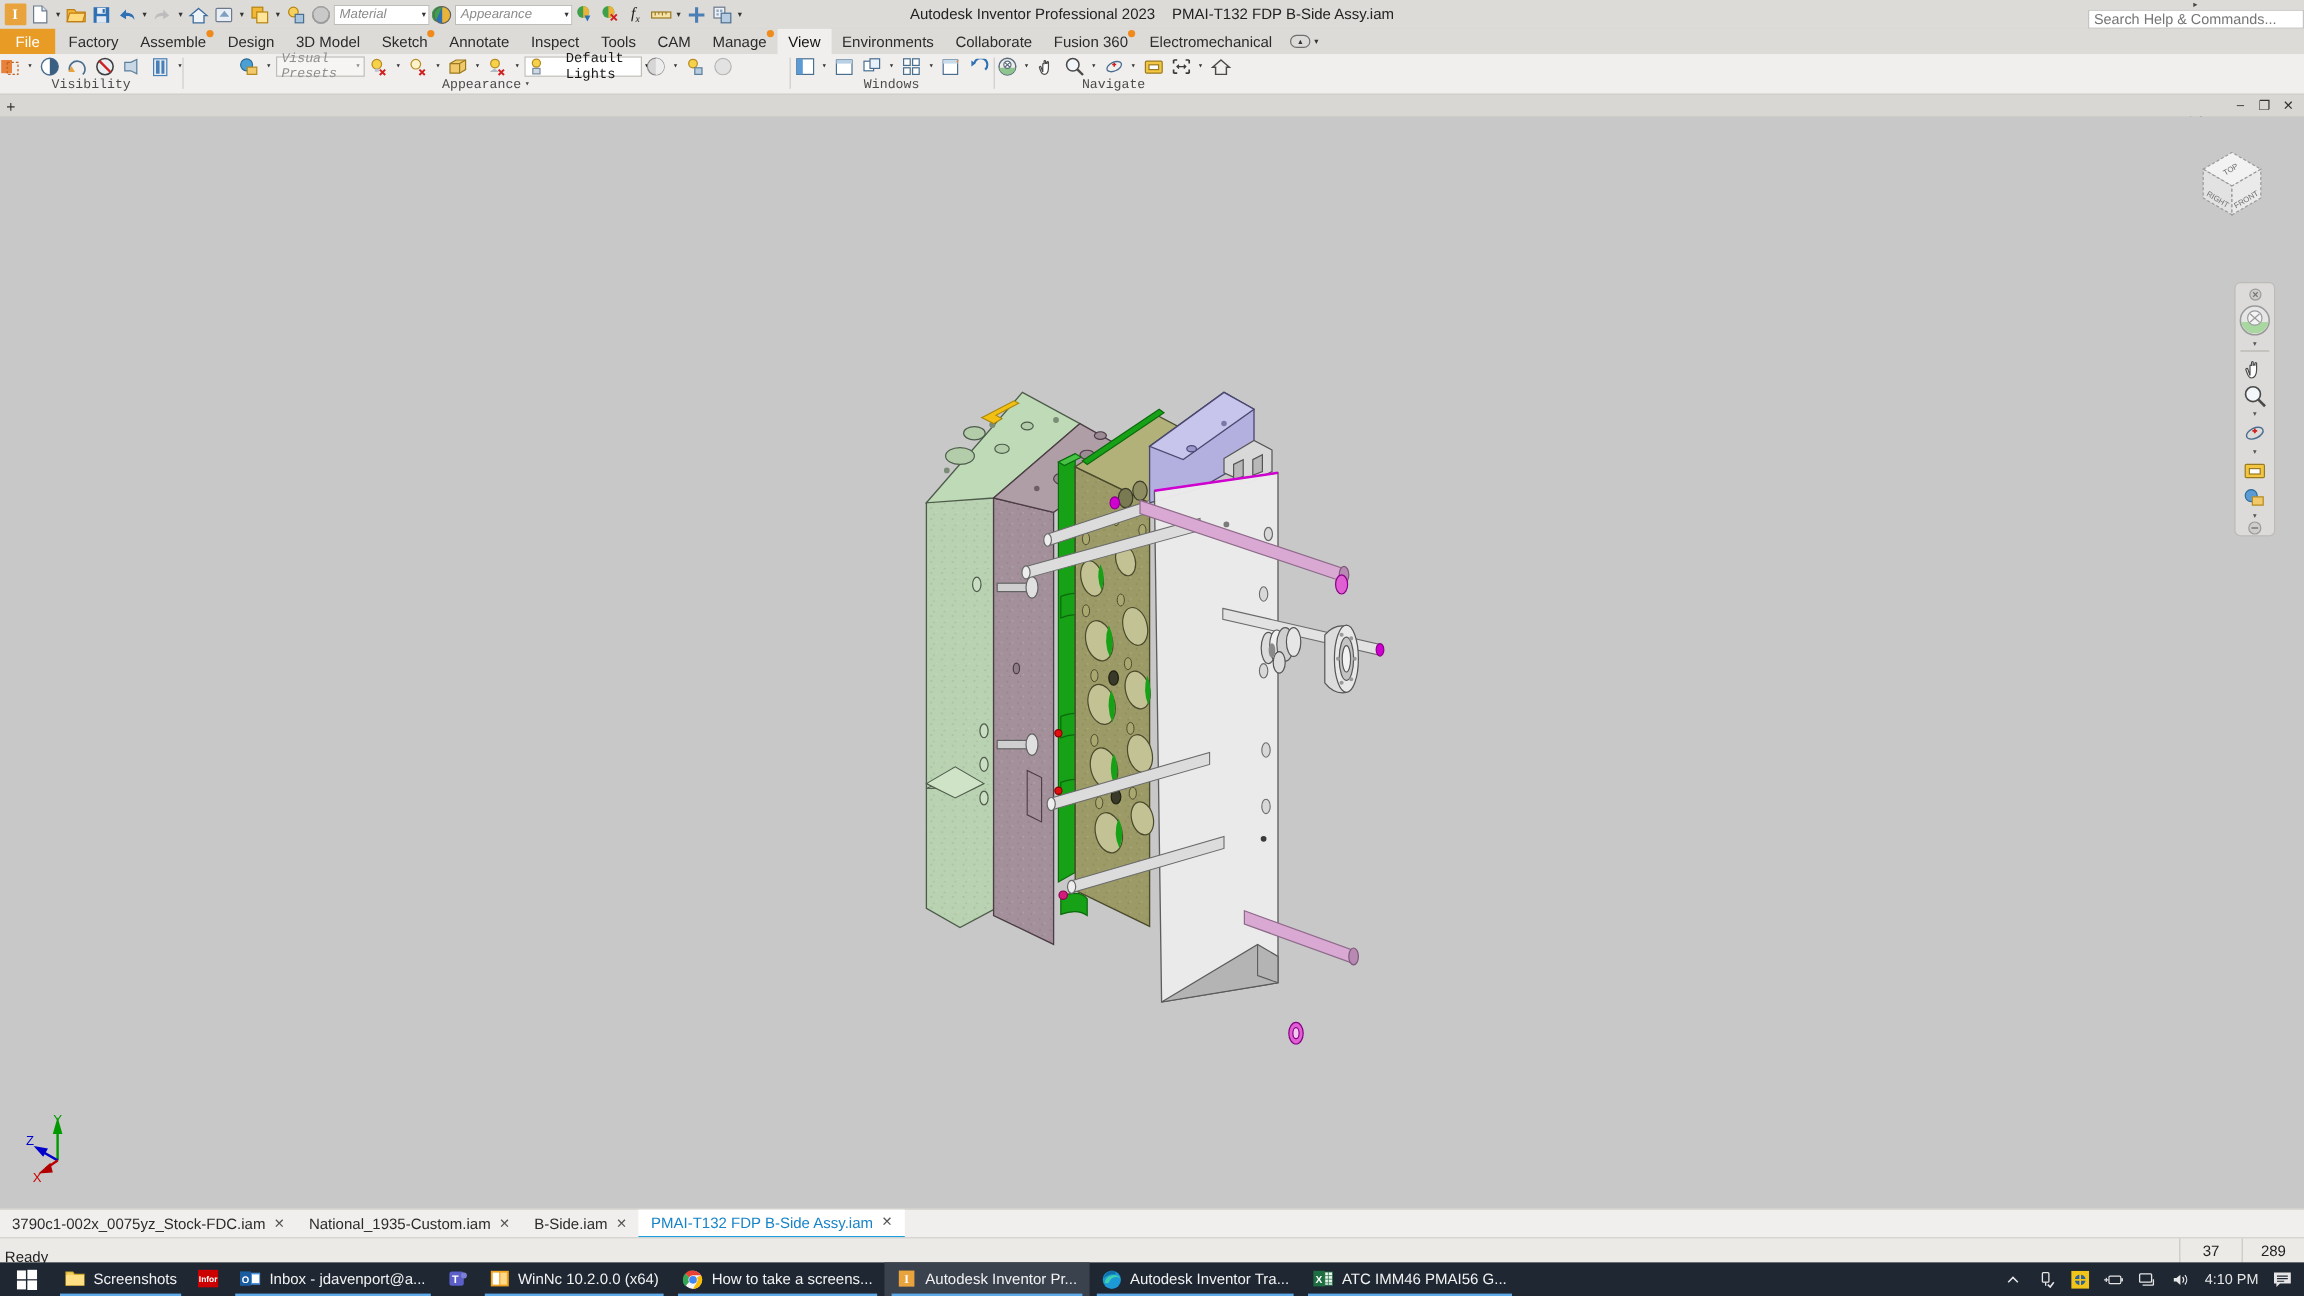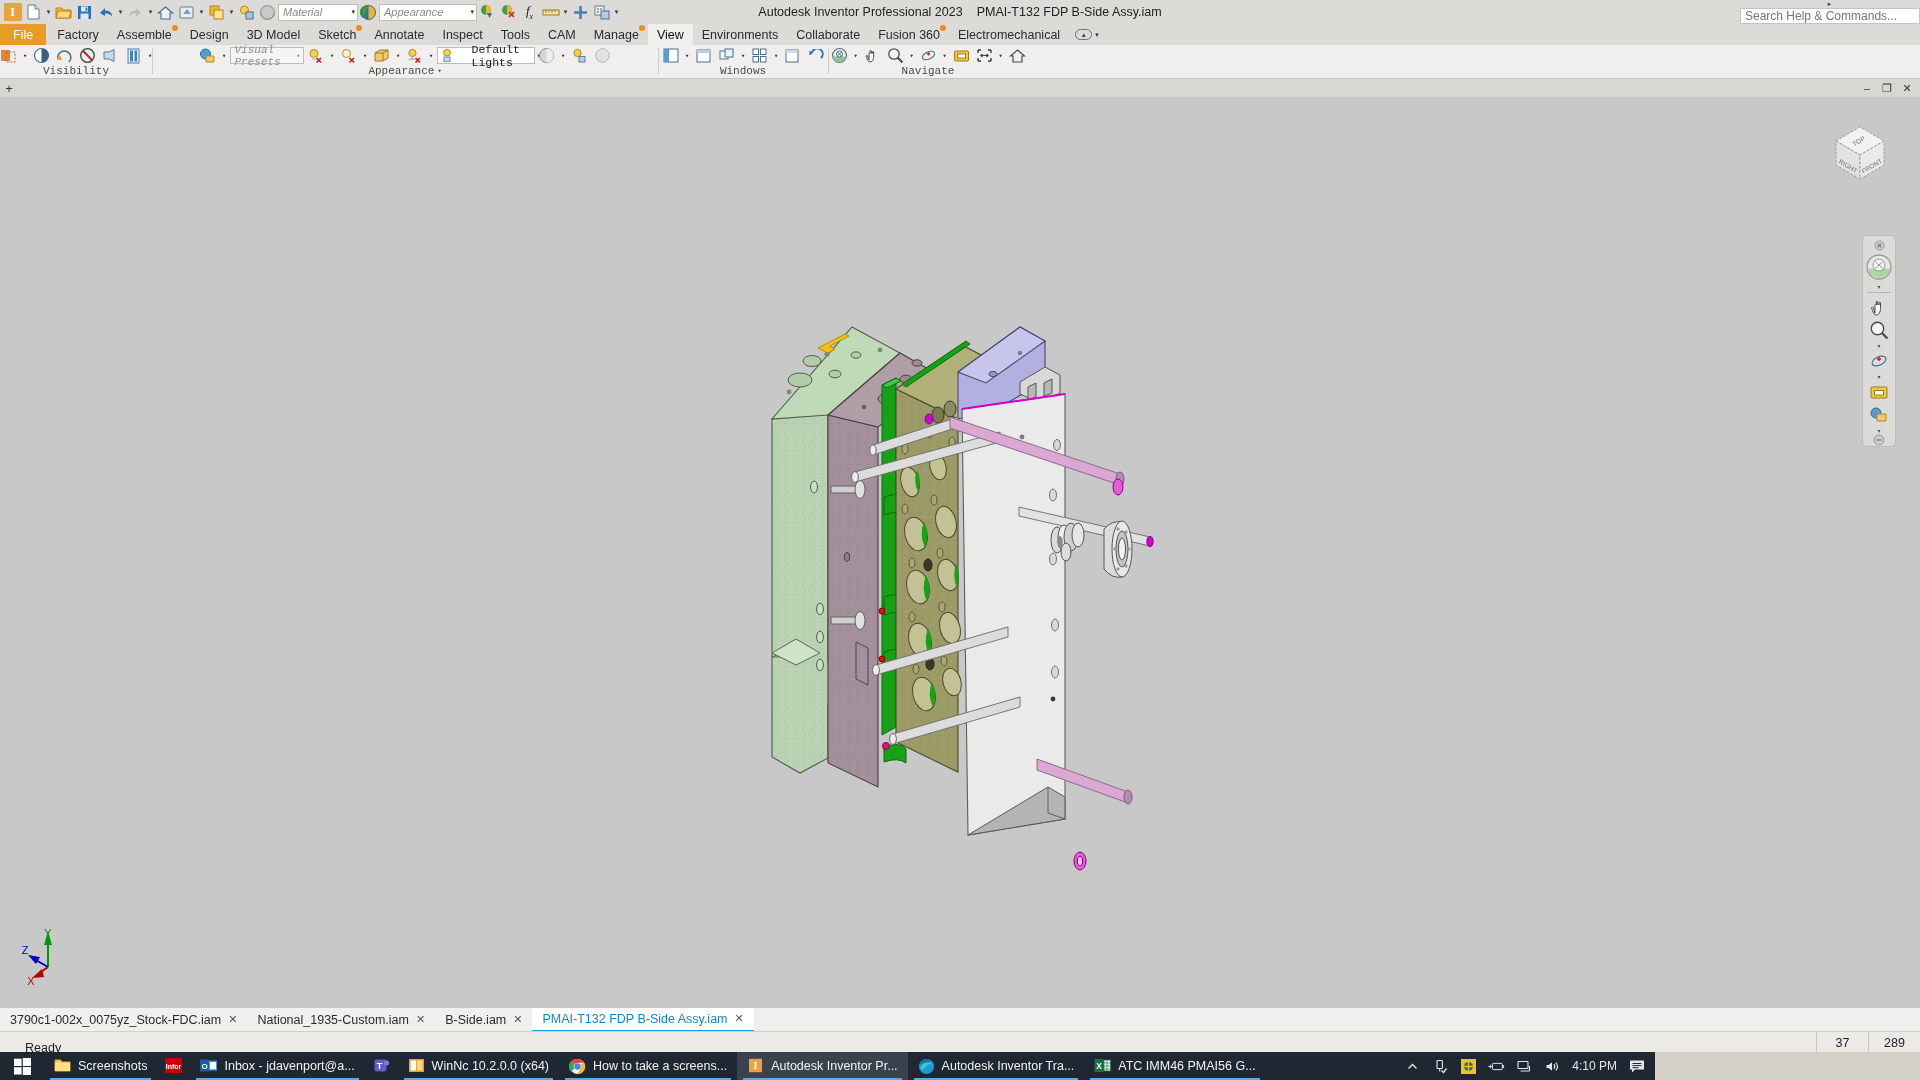--- a/index.html
+++ b/index.html
@@ -186,30 +186,30 @@
   }
   .dtab.active { background: #fff; color: #1784c7; border-bottom: 2px solid #1aa0e0; }
   .dtab .x { font-size: 11px; color: #555; }
 
   
   .statusbar {
     position: absolute; left: 0; top: 1031px; width: 1920px; height: 21px;
     background: #eceae7; border-top: 1px solid #d3d1cd;
     display: flex; align-items: center; font-size: 12.5px; color: #222;
   }
-  .statusbar .ready { padding-left: 25px; margin-top: 12px; }
+  .statusbar .ready { padding-left: 4px; margin-top: 12px; }
   .st-right { position: absolute; right: 0; top: 0; height: 21px; display: flex; }
   .st-cell {
     width: 52px; height: 21px; display: flex; align-items: center;
     justify-content: center; border-left: 1px solid #c9c7c3; font-size: 12.5px;
   }
 
   
   .taskbar {
-    position: absolute; left: 0; top: 1052px; width: 1655px; height: 28px;
+    position: absolute; left: 0; top: 1052px; width: 1920px; height: 28px;
     background: #1f2733; display: flex; align-items: center;
     font-size: 12.5px; color: #eee;
   }
   .startbtn {
     width: 44px; height: 28px; display: flex; align-items: center;
     justify-content: center;
   }
   .tbitem {
     height: 28px; display: flex; align-items: center; gap: 7px;
     padding: 0 10px; position: relative; max-width: 190px; color: #f2f2f2;

